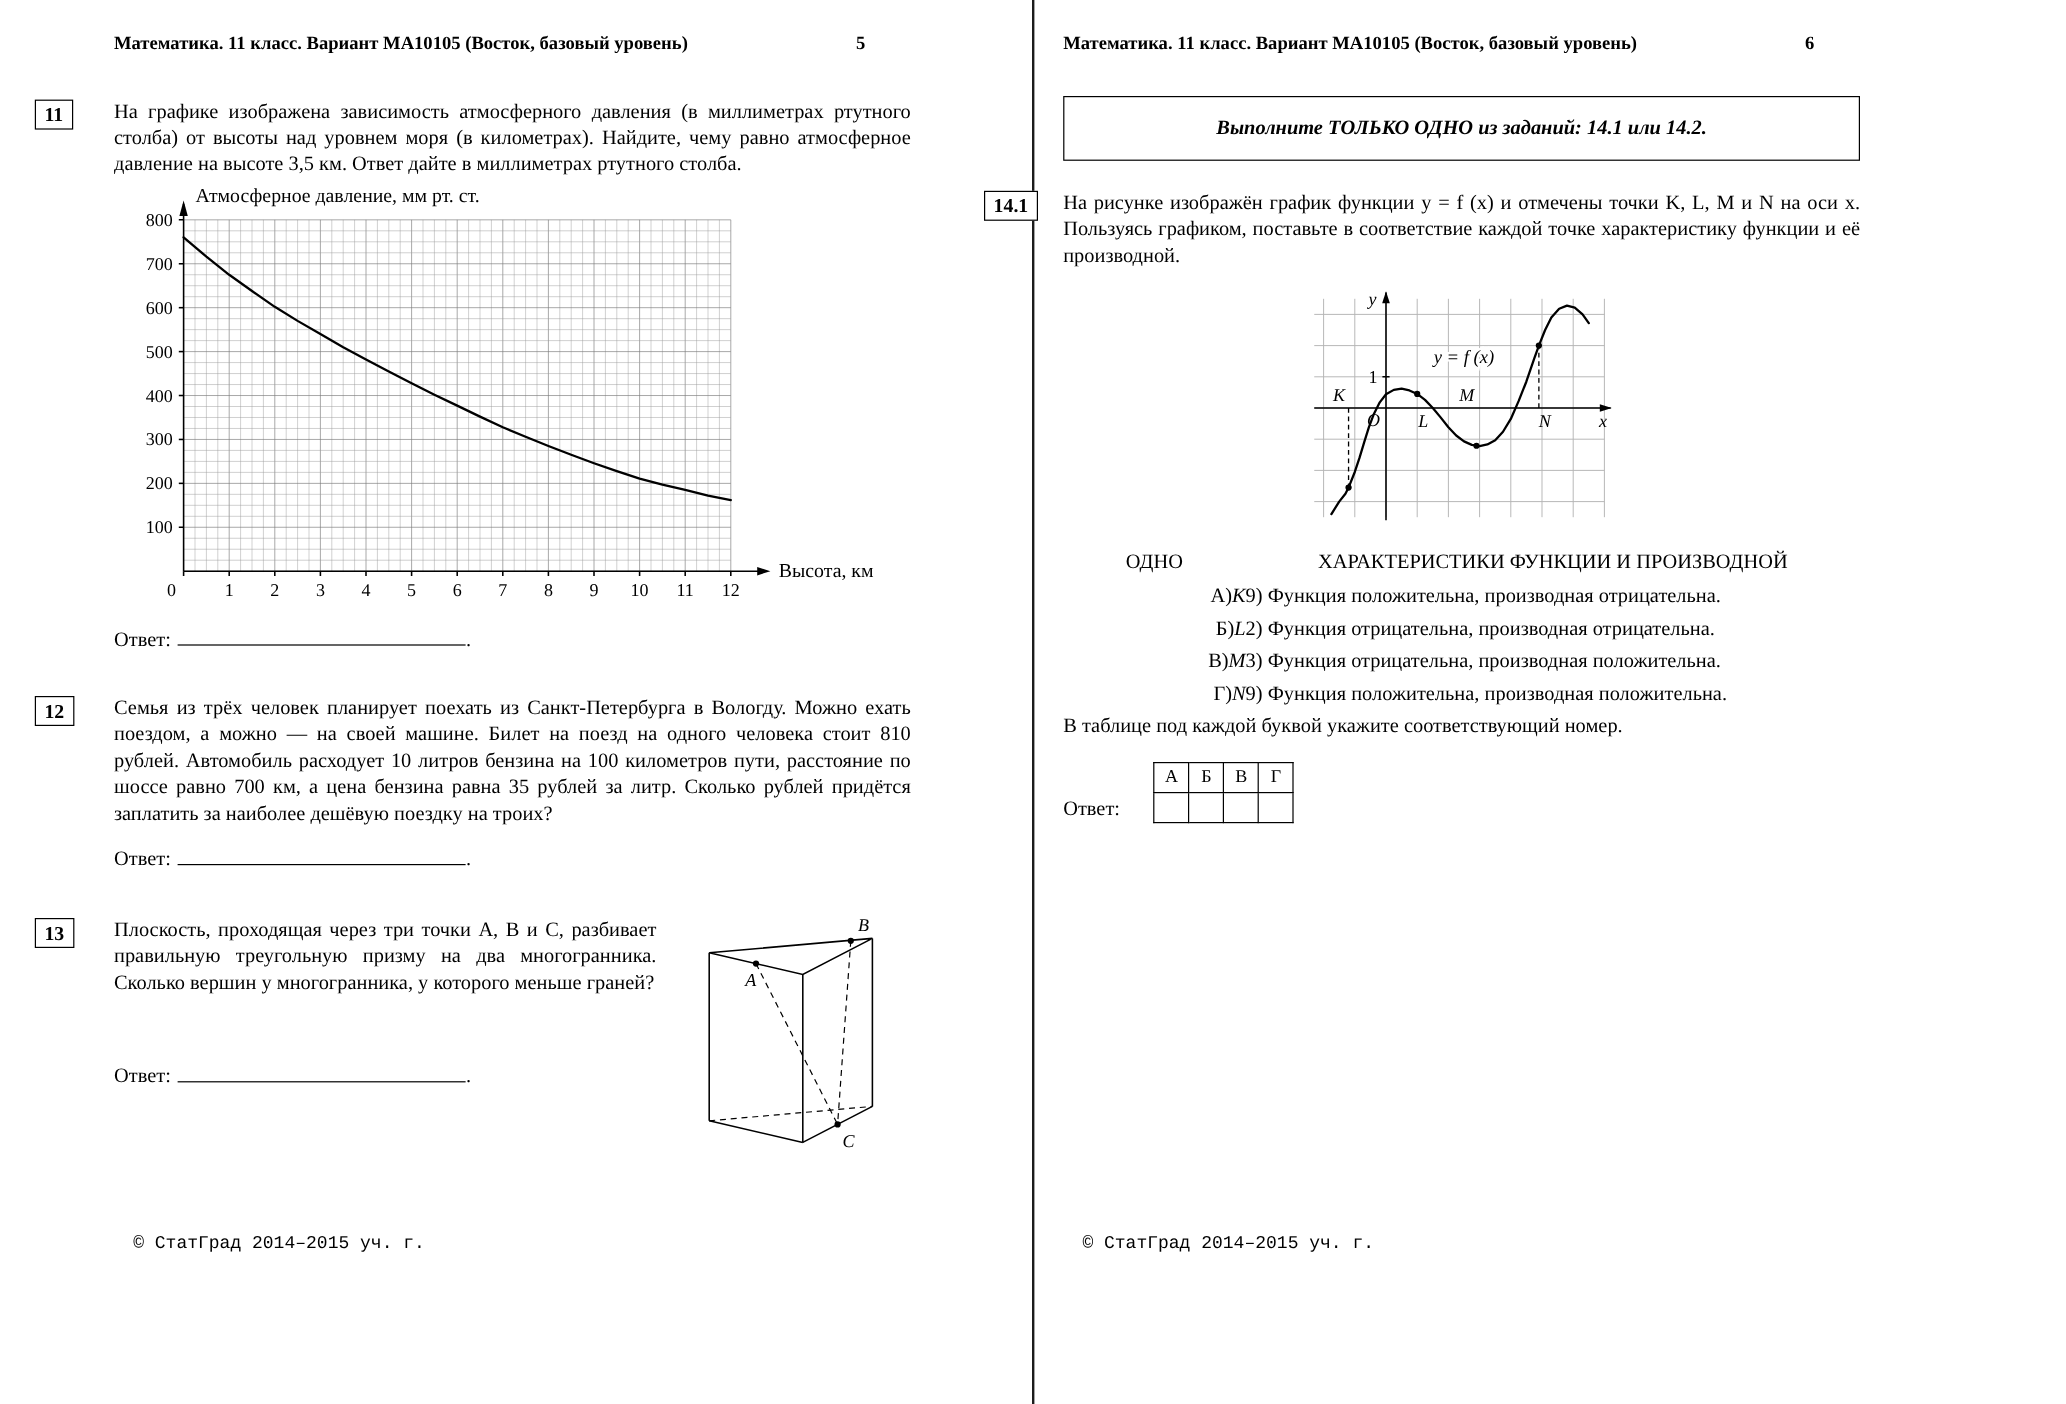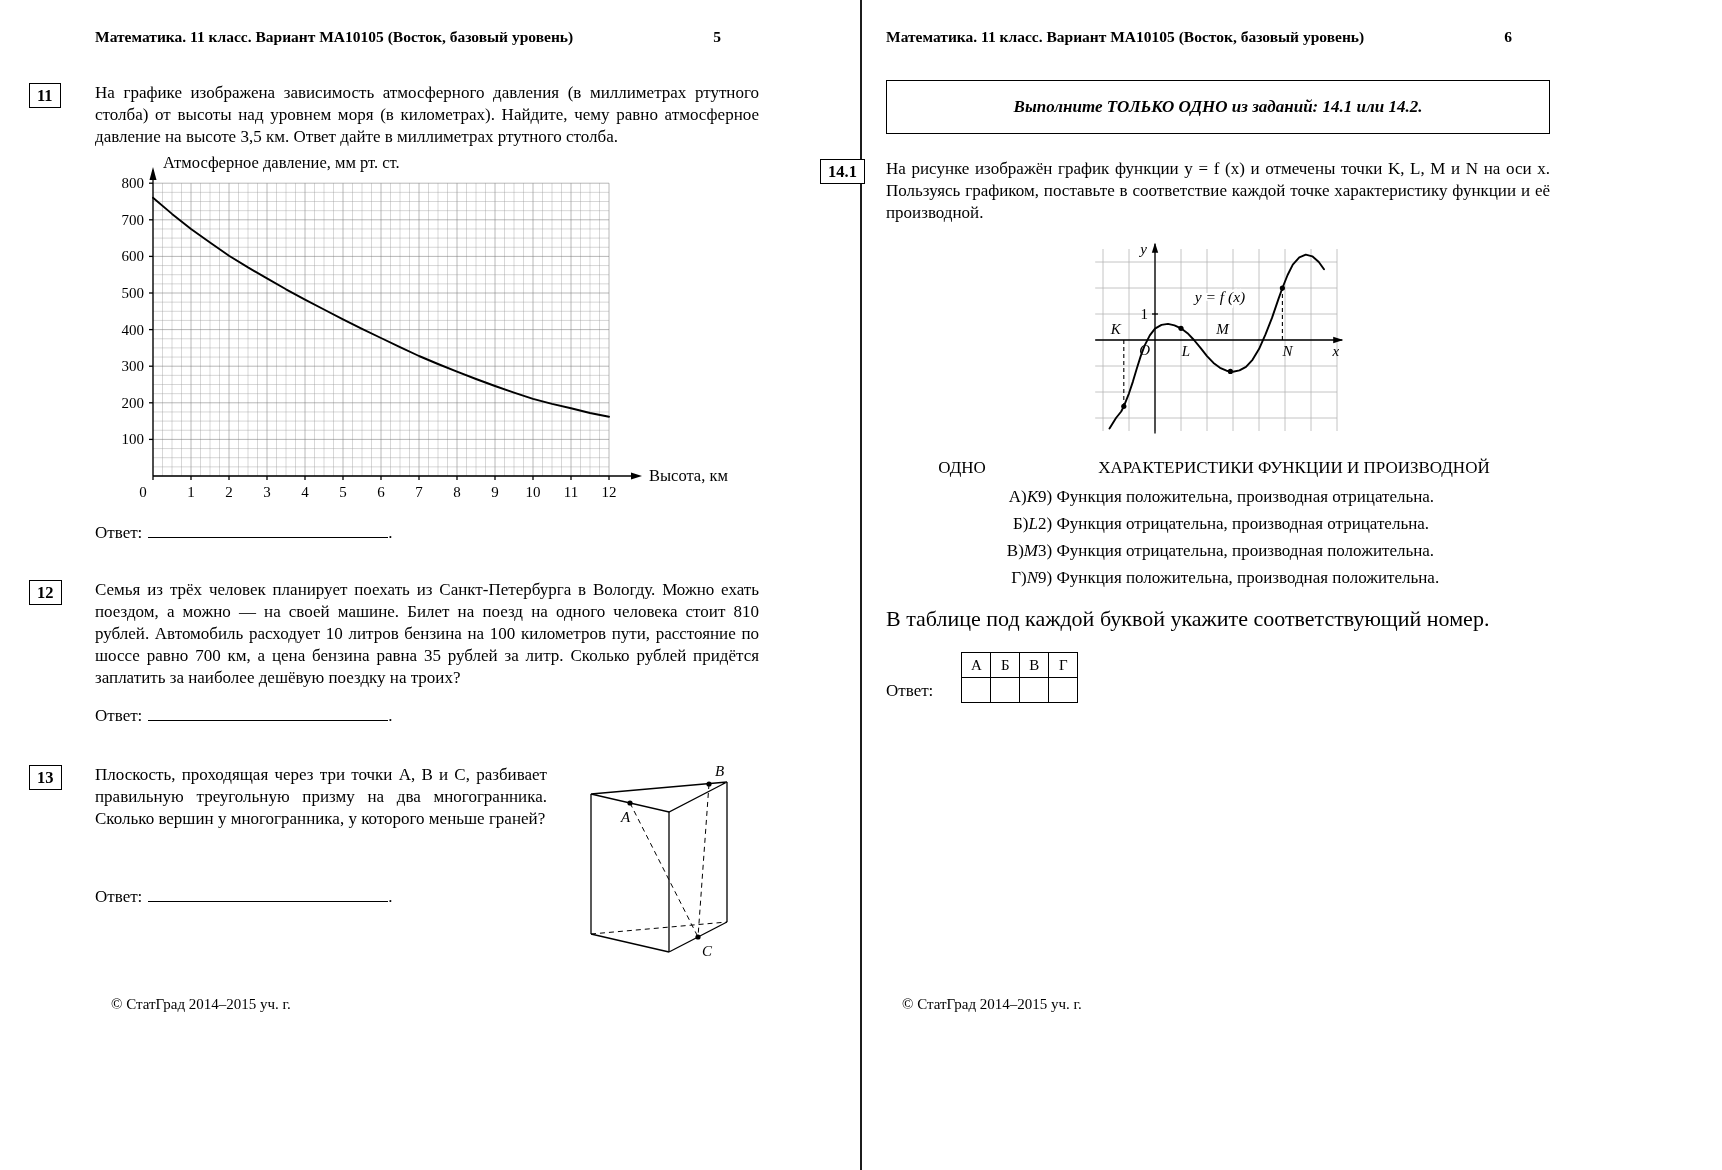--- a/index.html
+++ b/index.html
@@ -14,21 +14,21 @@
   .page-right{left:886px;}
   .hdr{display:flex;justify-content:space-between;align-items:baseline;font-size:15.5px;padding-right:38px;font-weight:bold;}
   .problem{position:relative;}
   .pnum{
     position:absolute;left:-66px;top:1px;border:1.7px solid #000;
     padding:0 7px;font-weight:bold;font-size:16.5px;line-height:23px;text-align:center;background:#fff;
   }
   .ptext{font-size:17px;line-height:22px;text-align:justify;}
   .answer{font-size:17px;margin-top:16px;}
   .blank{display:inline-block;width:240px;border-bottom:1.2px solid #000;height:15px;margin-left:6px;}
-  .footer{position:absolute;top:968px;left:16px;font-size:15px;}
+  .footer{position:absolute;top:1000px;left:16px;font-size:15px;font-family:Liberation Mono, monospace;}
 
   .mt36{margin-top:36px;}
   .mt38{margin-top:38px;}
 
   
   svg text{font-family:"Liberation Serif","DejaVu Serif",serif;}
   .gmin{stroke:#9b9b9b;stroke-width:0.4;}
   .gmaj{stroke:#7c7c7c;stroke-width:0.55;}
   .axis{stroke:#000;stroke-width:1.3;}
   .axf{fill:#000;}
@@ -56,21 +56,21 @@
   .p141{margin-top:24px;}
   .graph-wrap{display:flex;justify-content:center;margin:12px 0 4px;}
   .match{display:flex;margin-top:16px;font-size:17px;}
   .match-left{width:152px;flex-shrink:0;}
   .match-right{flex:1;}
   .match-h{text-align:center;margin-bottom:5px;}
   .mrow{line-height:27px;text-align:right;}
   .mrow .mkey{display:inline-block;width:34px;padding-left:2px;}
   .mvar{font-style:italic;}
   .crow{line-height:27px;}
-  .note{font-size:22px;margin-top:15px;}
+  .note{font-size:17px;margin-top:4px;}
   .ansrow{display:flex;align-items:flex-end;gap:28px;margin-top:20px;}
   .ansrow .anslabel{font-size:17px;padding-bottom:2px;}
   .anstable{border-collapse:collapse;}
   .anstable td{border:1.2px solid #000;width:28px;height:24px;text-align:center;font-size:15px;padding:0;}
 </style>
 </head>
 <body>
 
 <div class="divider"></div>
 

